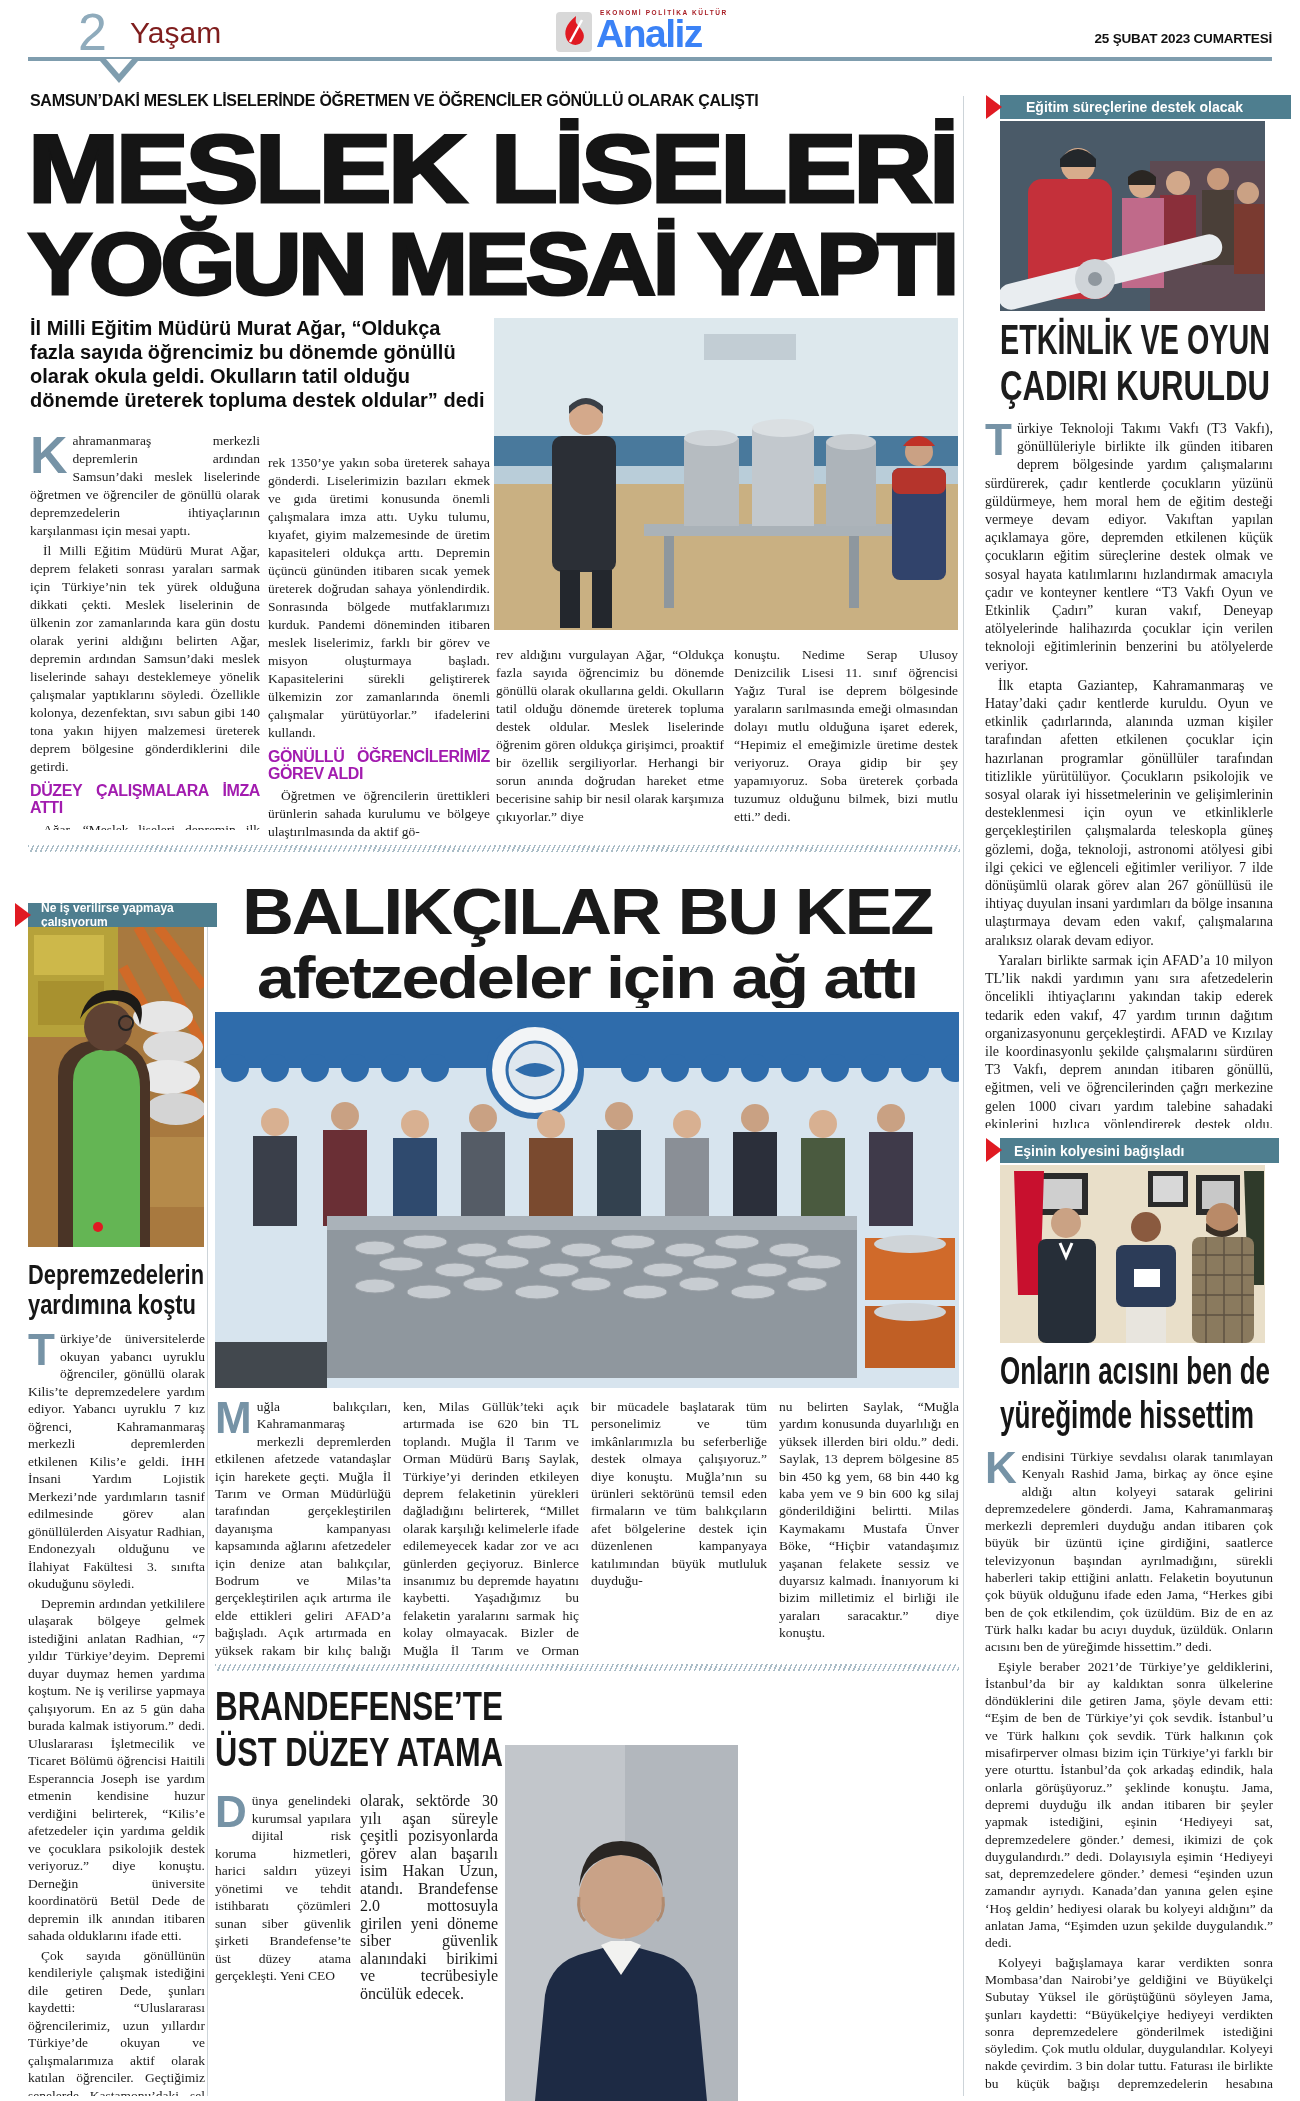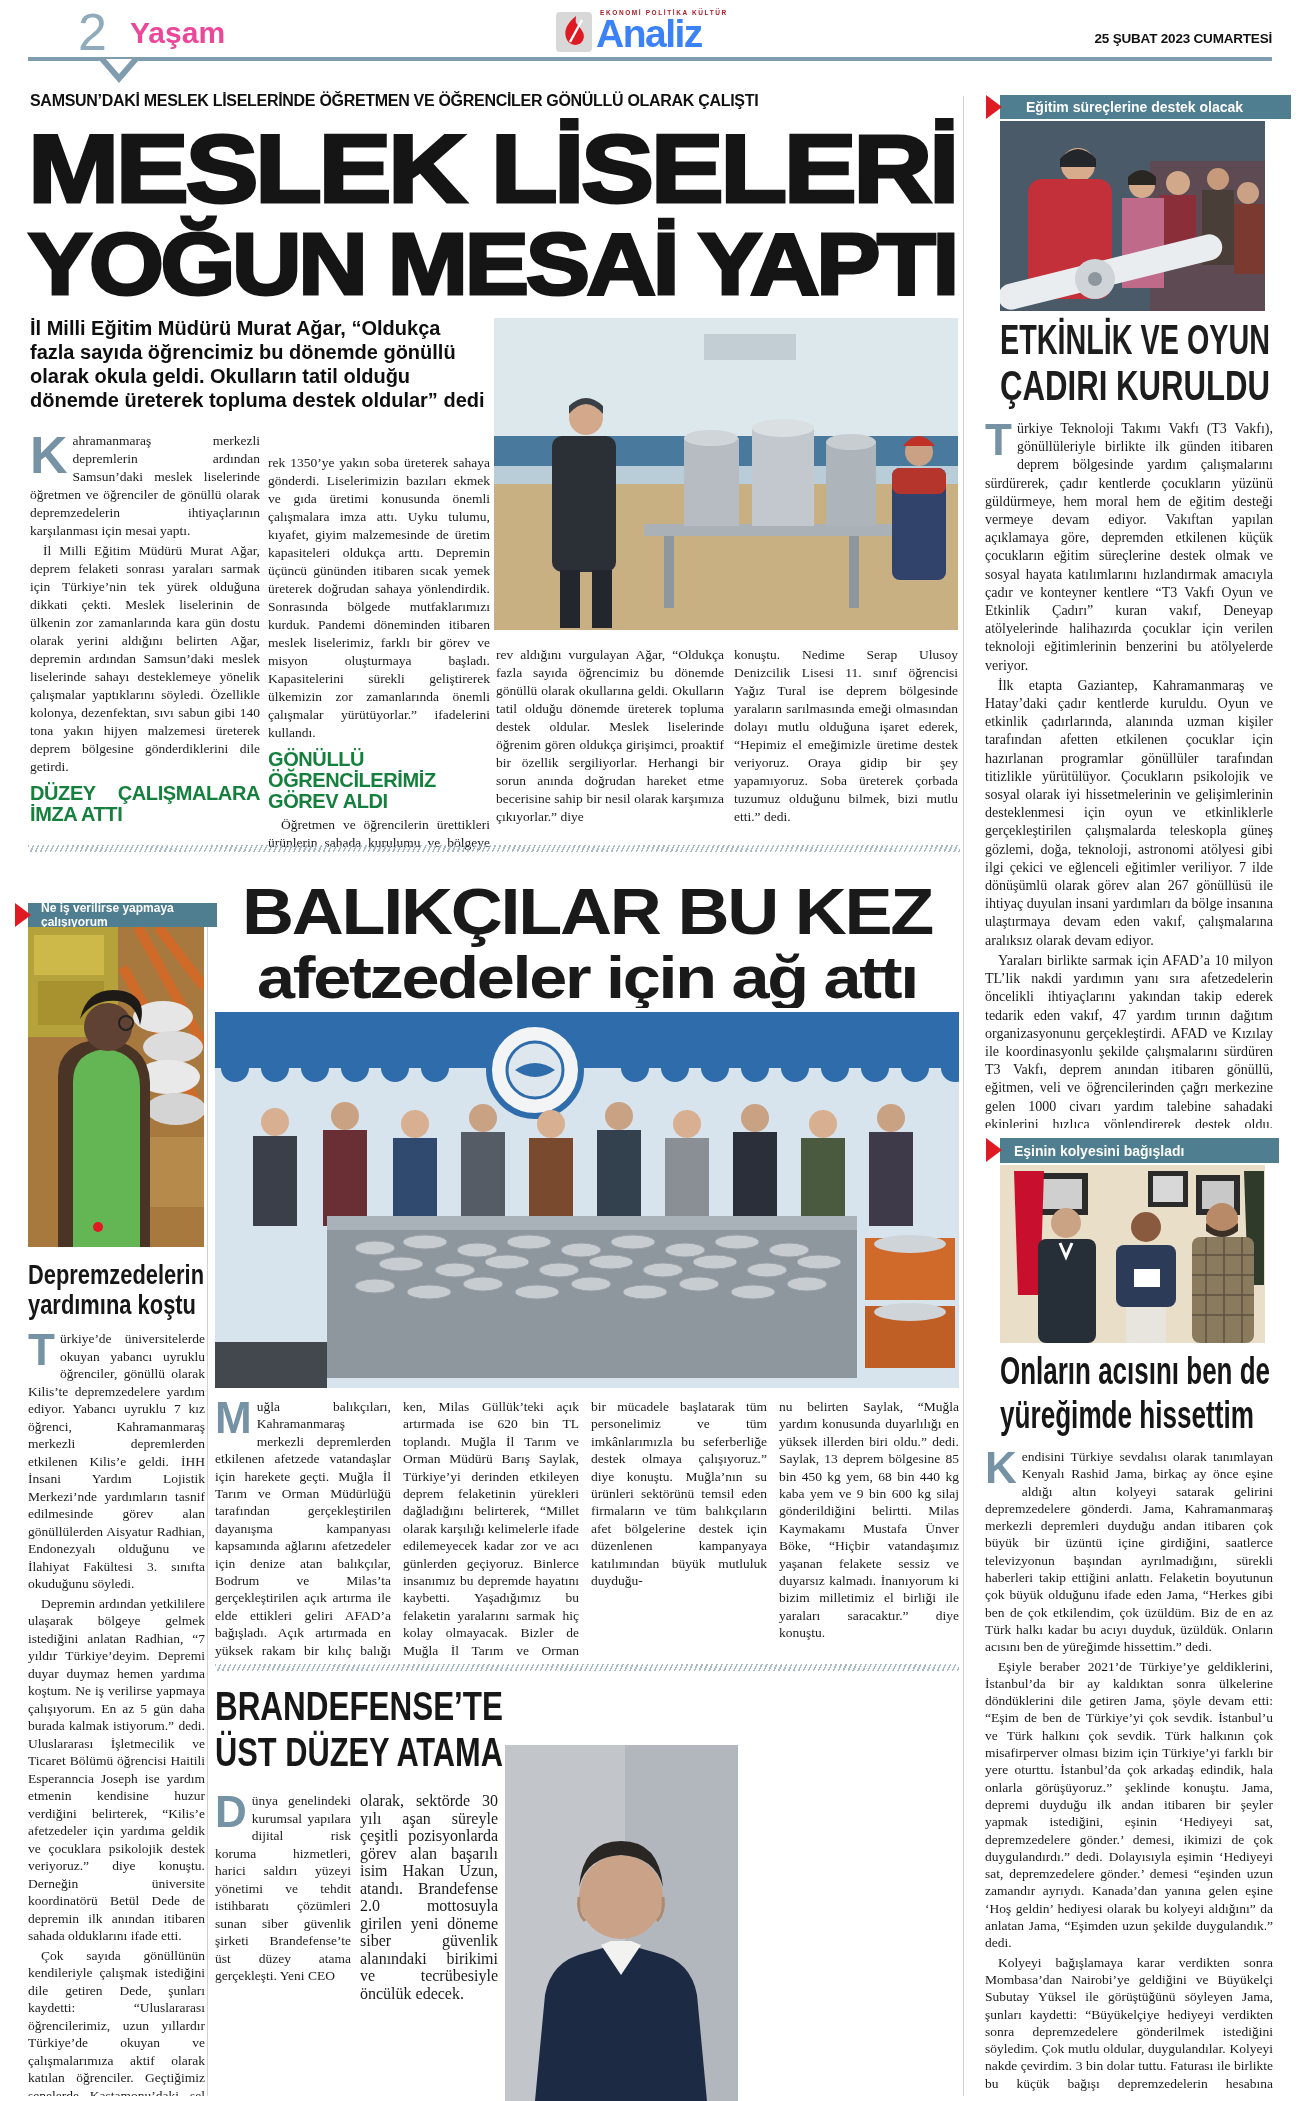--- a/index.html
+++ b/index.html
@@ -2,21 +2,21 @@
 <html><head>
 <meta charset="utf-8">
 <style>
   html,body{margin:0;padding:0;background:#ffffff;}
   #page{position:relative;width:1300px;height:2101px;background:#ffffff;overflow:hidden;
         font-family:"Liberation Sans",sans-serif;}
   .abs{position:absolute;}
 
   
   #page-number{left:78px;top:2px;font-size:52px;font-weight:400;color:#8fabbc;letter-spacing:-1px;}
-  #section-name{left:130px;top:16px;font-size:30px;font-weight:700;color:#ec4899;}
+  #section-name{left:130px;top:16px;font-size:30px;font-weight:400;color:#7f1d1d;}
   #logo-box{left:556px;top:8px;width:200px;height:46px;}
   #logo-tagline{position:absolute;left:44px;top:1px;font-size:6.5px;font-weight:700;color:#a81d24;letter-spacing:1.6px;}
   #logo-word{position:absolute;left:40px;top:4px;font-size:39px;font-weight:800;color:#3b82f6;letter-spacing:-1.5px;font-family:"Liberation Sans",sans-serif;}
   #logo-flame{position:absolute;left:0;top:4px;}
   #page-date{right:28px;top:31px;font-size:13.5px;font-weight:700;color:#111;letter-spacing:-0.2px;}
   #header-rule{left:28px;top:57px;width:1244px;height:4px;background:#7f9dae;}
   .notch-outer{left:100px;top:61px;width:0;height:0;border-left:19px solid transparent;border-right:19px solid transparent;border-top:22px solid #7f9dae;}
   .notch-inner{left:106px;top:59px;width:0;height:0;border-left:13px solid transparent;border-right:13px solid transparent;border-top:15px solid #ffffff;}
 
   
@@ -25,22 +25,22 @@
 
   
   .kicker{font-weight:800;color:#101010;letter-spacing:-0.3px;}
   svg text{font-family:"Liberation Sans",sans-serif;}
   .deck{font-weight:700;color:#0e0e0e;}
 
   
   .col{overflow:hidden;text-align:justify;font-family:"Liberation Serif",serif;color:#1b1b1b;}
   .col p{margin:0 0 2px 0;text-indent:13px;}
   .col p.first{text-indent:0;}
-  .col h4{font-family:"Liberation Sans",sans-serif;font-weight:800;color:#15803d;
-          font-size:20px;line-height:1.05;margin:7px 0 4px 0;letter-spacing:-0.4px;}
+  .col h4{font-family:"Liberation Sans",sans-serif;font-weight:800;color:#a21caf;
+          font-size:16px;line-height:1.05;margin:7px 0 4px 0;letter-spacing:-0.4px;}
   .m-col{font-size:13.5px;line-height:18px;}
   .s-col{font-size:14px;line-height:18.2px;}
   .f-col{font-size:13.5px;line-height:17.4px;}
   .dropcap{float:left;font-family:"Liberation Sans",sans-serif;font-weight:800;color:#7693a6;
            font-size:52px;line-height:40px;padding:3px 5px 0 0;}
   .dropcap.small{font-size:44px;line-height:34px;}
 
   
   .label-bar{background:#4e7e8f;color:#ffffff;font-weight:700;display:flex;align-items:center;}
   .label-arrow{position:absolute;width:0;height:0;border-top:12px solid transparent;border-bottom:12px solid transparent;border-left:16px solid #e01a22;}

